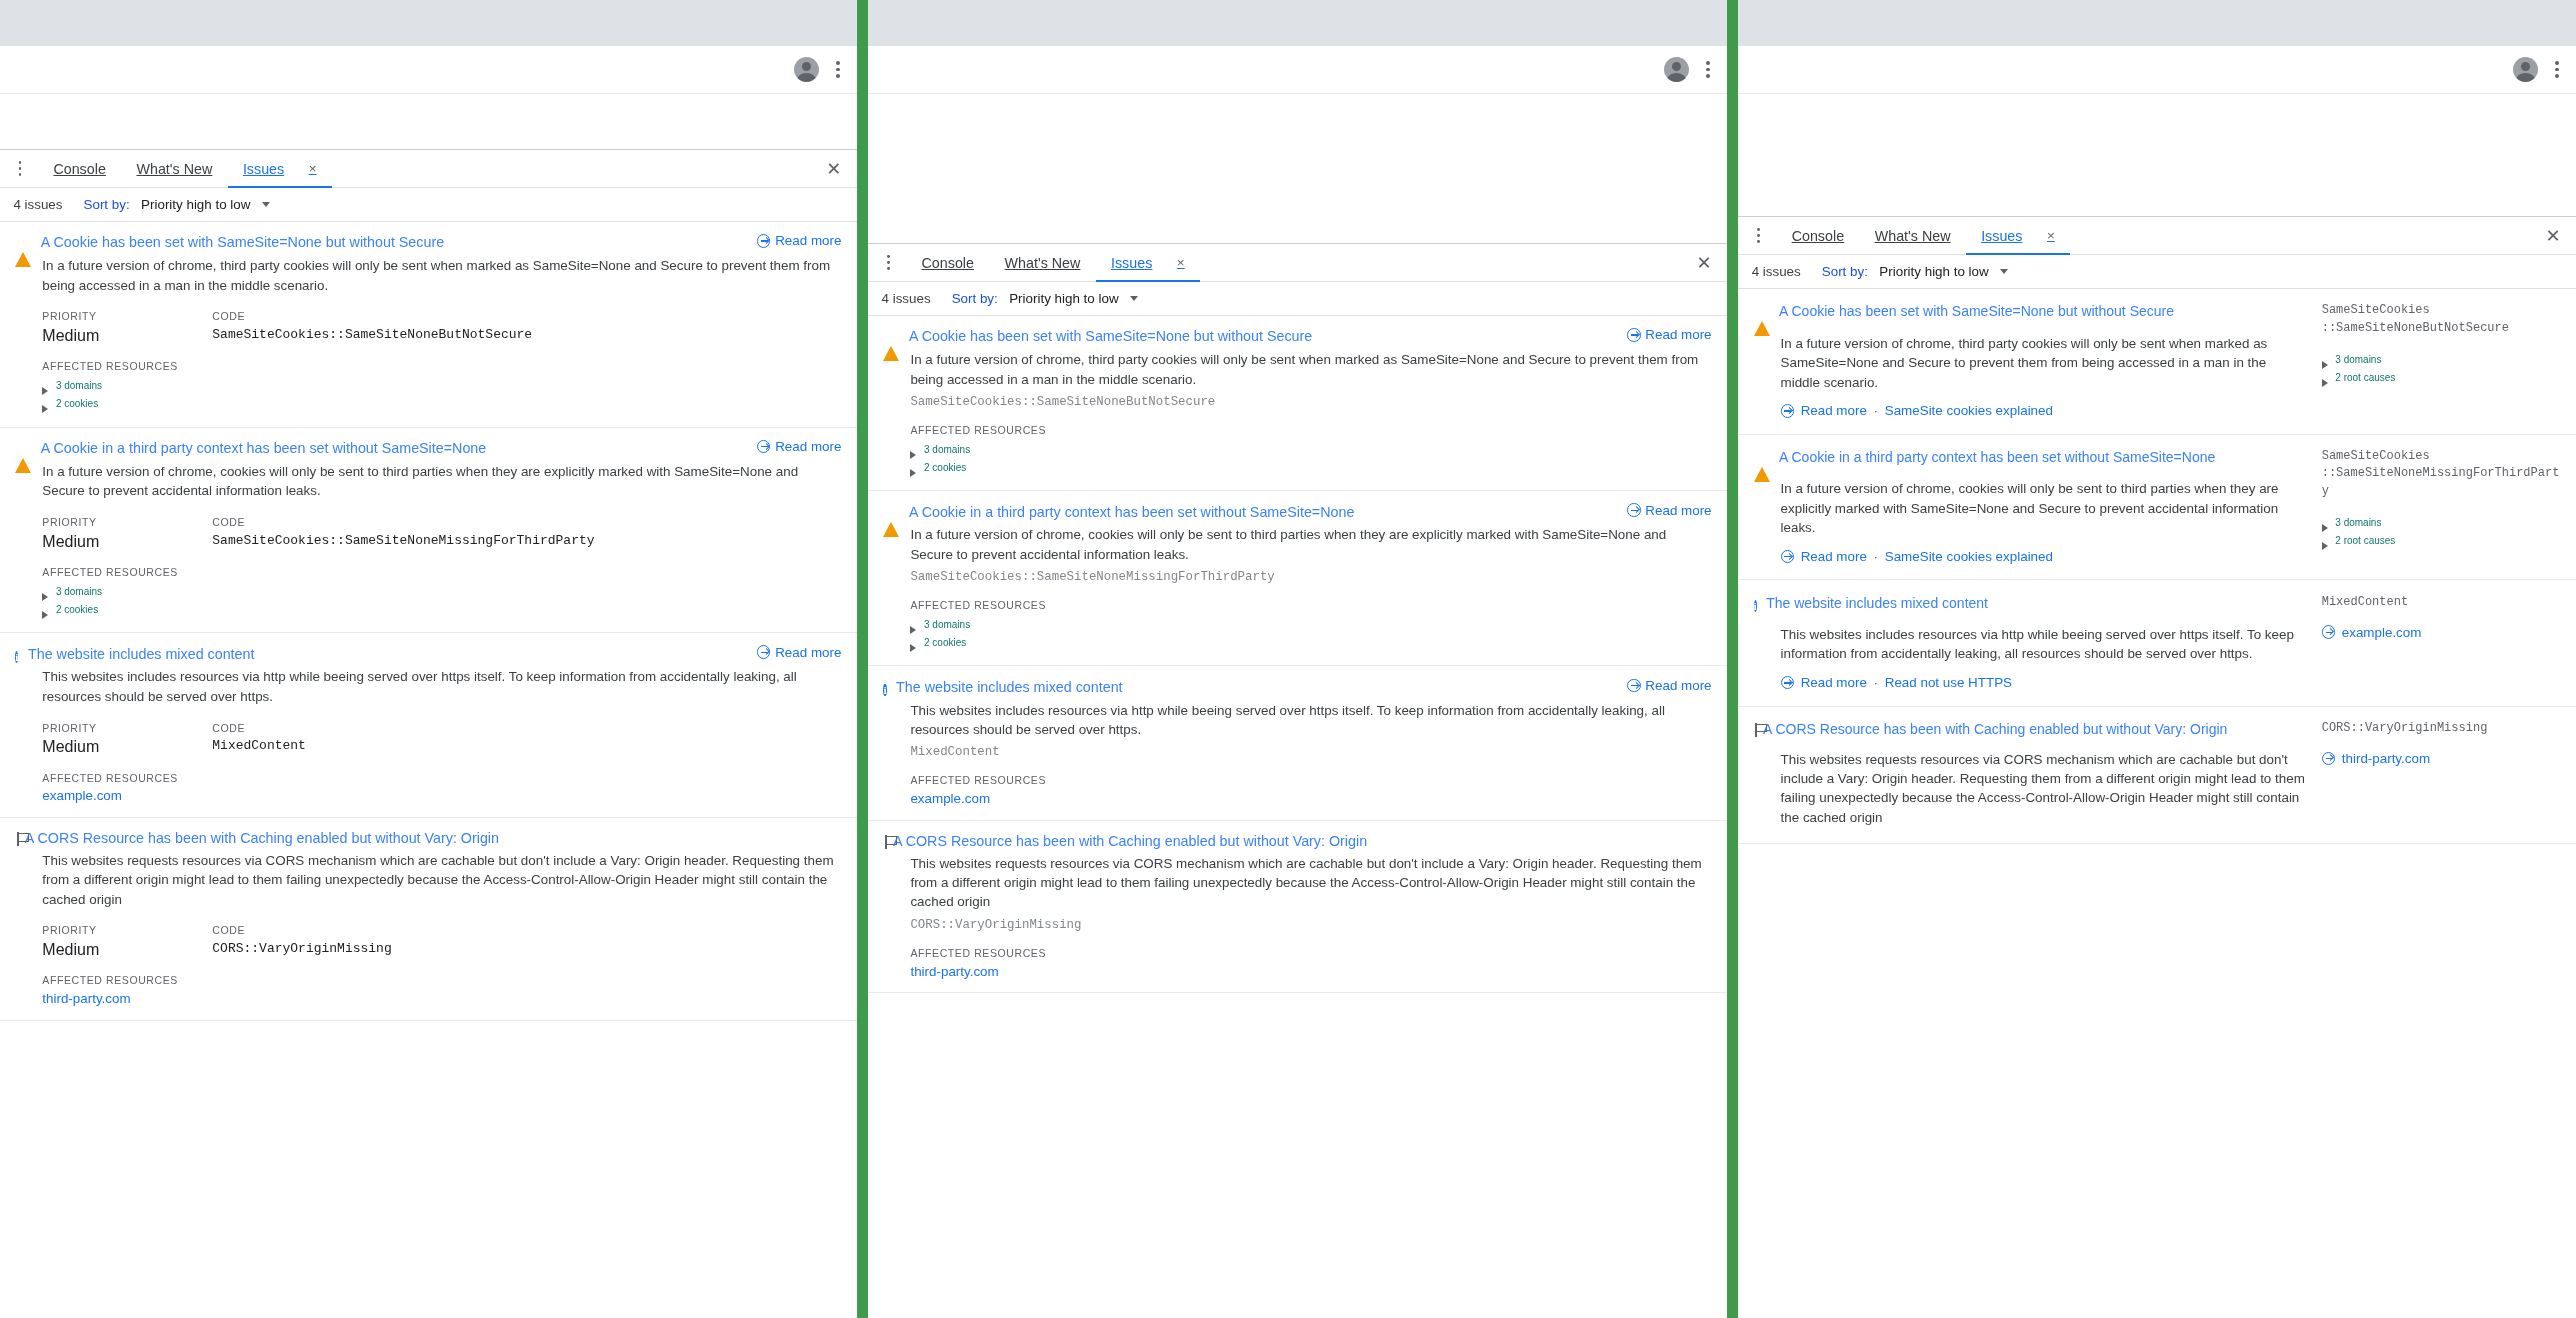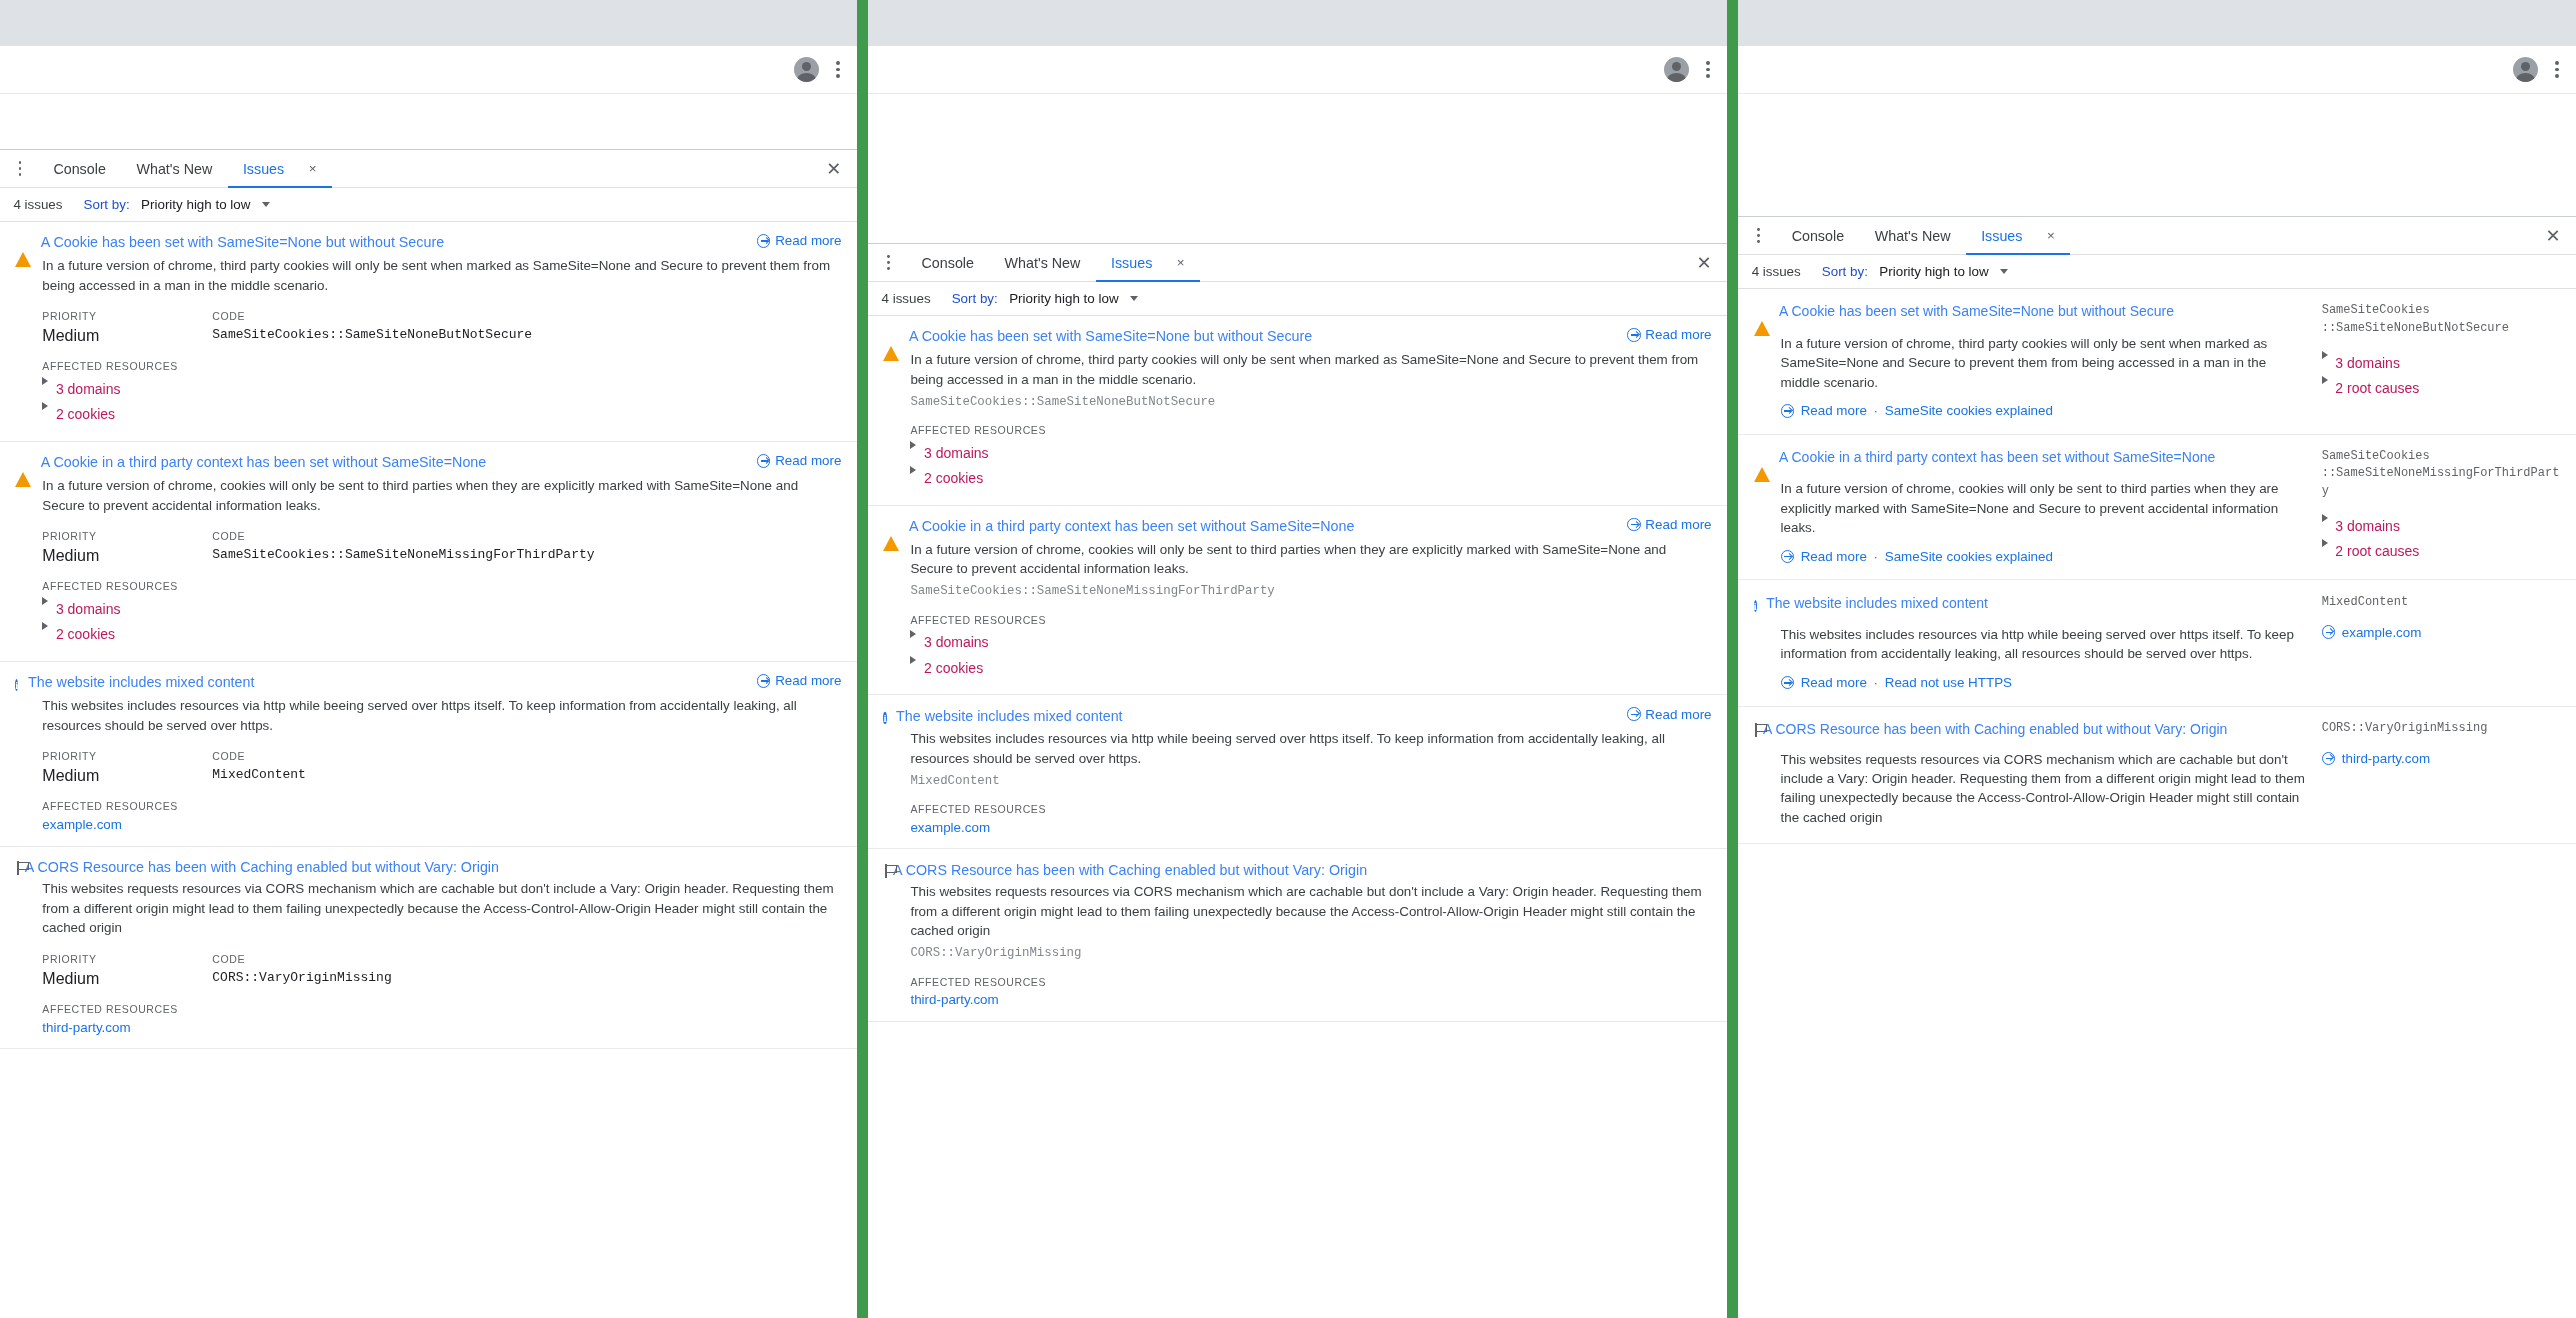--- a/index.html
+++ b/index.html
@@ -104,20 +104,21 @@
   }
   .dt-tab {
     font-size: 14.3px;
     color: #3c4043;
     padding: 0 15.3px;
     height: 38px;
     display: flex;
     align-items: center;
     cursor: pointer;
     white-space: nowrap;
+    text-decoration: underline;
   }
   .dt-tab.active {
     color: #1a73e8;
     box-shadow: inset 0 -1.9px 0 #1a73e8;
     font-weight: 400;
     gap: 15px;
   }
   .dt-tab .tab-close {
     margin-left: 9.5px;
     font-size: 13.4px;
@@ -278,24 +279,24 @@
   .meta-value {
     font-size: 16px;
     color: #202124;
   }
   .meta-value.code {
     font-family: "Liberation Mono", monospace;
     font-size: 13px;
   }
   .res-block { margin-top: 15.3px; }
   .res-item {
-    font-size: 14px;
-    color: #be185d;
-    display: flex;
-    align-items: flex-start;
+    font-size: 10px;
+    color: #0f766e;
+    display: flex;
+    align-items: flex-end;
     gap: 7.6px;
     line-height: 1.8;
     cursor: pointer;
   }
   .tri {
     width: 0; height: 0;
     border-top: 4.8px solid transparent;
     border-bottom: 4.8px solid transparent;
     border-left: 6.7px solid #5f6368;
   }

